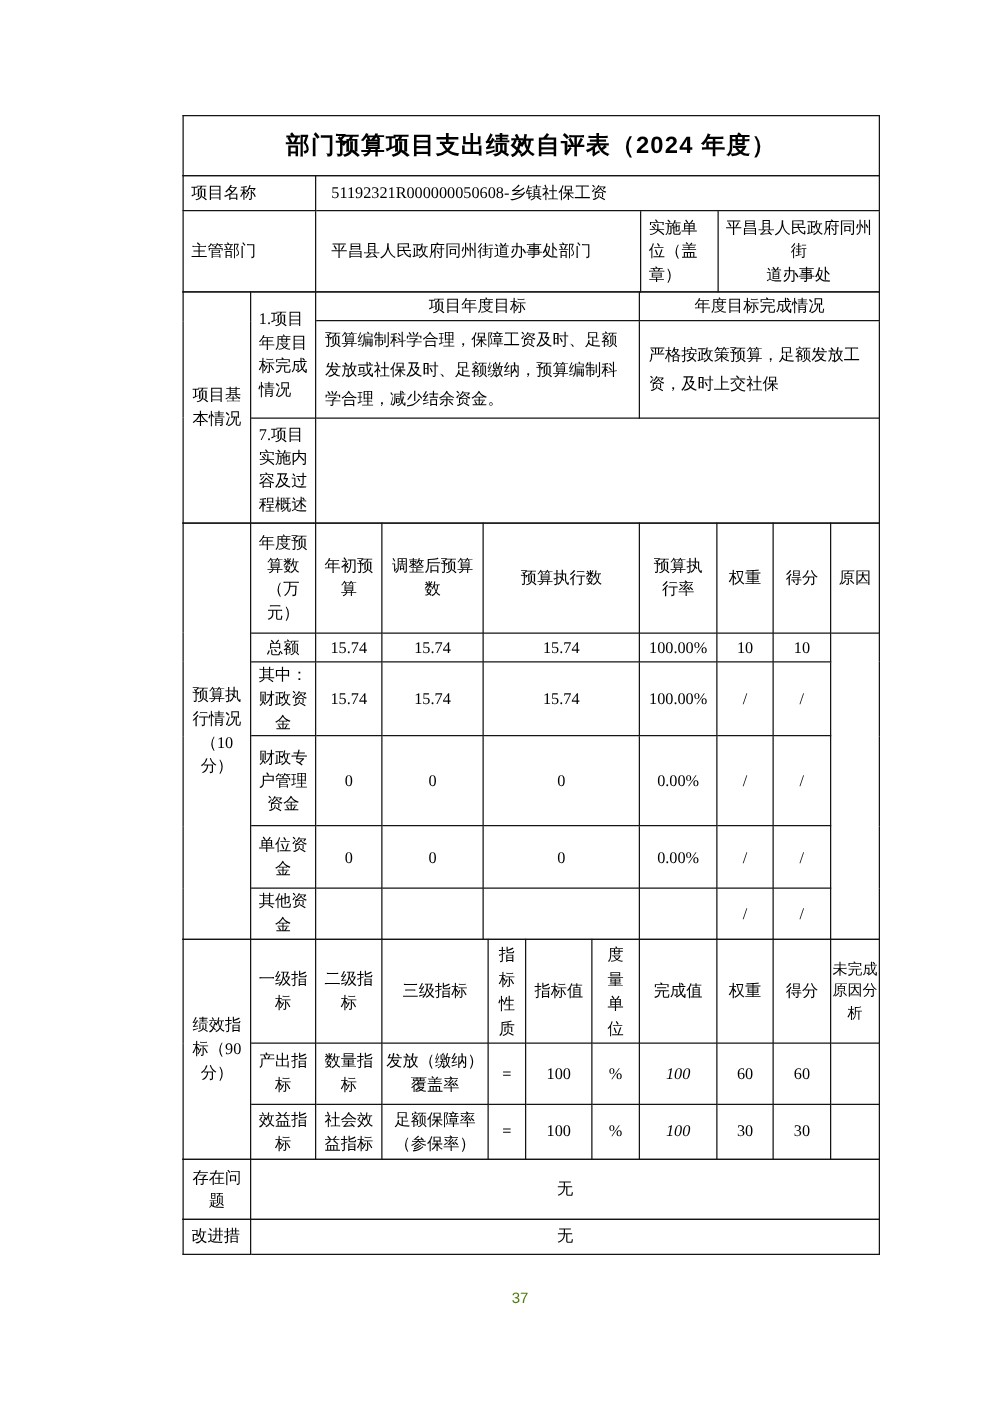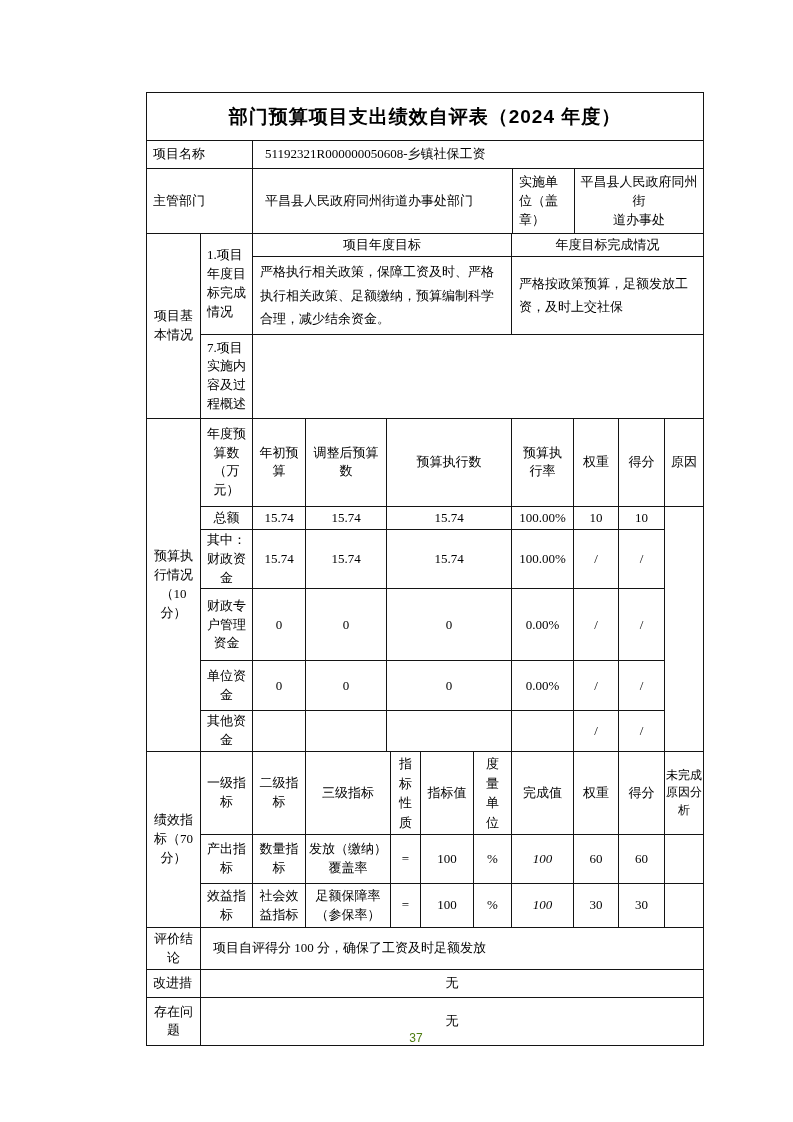--- a/index.html
+++ b/index.html
@@ -75,21 +75,21 @@
         <td rowspan="3">项目基
 本情况</td>
         <td rowspan="2" class="lft">1.项目
 年度目
 标完成
 情况</td>
         <td>项目年度目标</td>
         <td>年度目标完成情况</td>
       </tr>
       <tr style="height:74px">
-        <td class="para">严格执行相关政策，保障工资及时、严格执行相关政策、足额缴纳，预算编制科学合理，减少结余资金。</td>
+        <td class="para">预算编制科学合理，保障工资及时、足额发放或社保及时、足额缴纳，预算编制科学合理，减少结余资金。</td>
         <td class="para">严格按政策预算，足额发放工资，及时上交社保</td>
       </tr>
       <tr style="height:76px">
         <td class="lft">7.项目
 实施内
 容及过
 程概述</td>
         <td colspan="2" class="para"></td>
       </tr>
     </tbody>
@@ -193,21 +193,21 @@
           <col style="width:53px">
           <col style="width:38px">
           <col style="width:62px">
           <col style="width:45px">
           <col style="width:46px">
           <col style="width:39px">
         </colgroup>
       <tbody>
           <tr style="height:83px">
         <td rowspan="3">绩效指
-标（70
+标（90
 分）</td>
         <td>一级指
 标</td>
         <td>二级指
 标</td>
         <td>三级指标</td>
         <td class="vhdr">指
 标
 性
 质</td>
@@ -250,57 +250,44 @@
         <td>%</td>
         <td class="italic">100</td>
         <td>30</td>
         <td>30</td>
         <td></td>
       </tr>
     </tbody>
       </table>
 
 
-    <table>
-      <colgroup>
-          <col style="width:54px">
-          <col style="width:503px">
-        </colgroup>
-      <tbody>
-          <tr style="height:42px">
-        <td>评价结
-论</td>
-        <td class="lft-pad">项目自评得分 100 分，确保了工资及时足额发放</td>
-      </tr>
-    </tbody>
-      </table>
-
-    <table>
-      <colgroup>
-          <col style="width:54px">
-          <col style="width:503px">
-        </colgroup>
-      <tbody>
-          <tr style="height:23px">
-        <td class="lft">改进措</td>
-        <td>无</td>
-      </tr>
-    </tbody>
-      </table>
 
     <table>
       <colgroup>
           <col style="width:54px">
           <col style="width:503px">
         </colgroup>
       <tbody>
           <tr style="height:48px">
         <td>存在问
 题</td>
         <td>无</td>
       </tr>
     </tbody>
       </table>
 
+    <table>
+      <colgroup>
+          <col style="width:54px">
+          <col style="width:503px">
+        </colgroup>
+      <tbody>
+          <tr style="height:23px">
+        <td class="lft">改进措</td>
+        <td>无</td>
+      </tr>
+    </tbody>
+      </table>
+
   </div>
 
   <div class="page-num">37</div>
 </div>
 
 </body></html>

